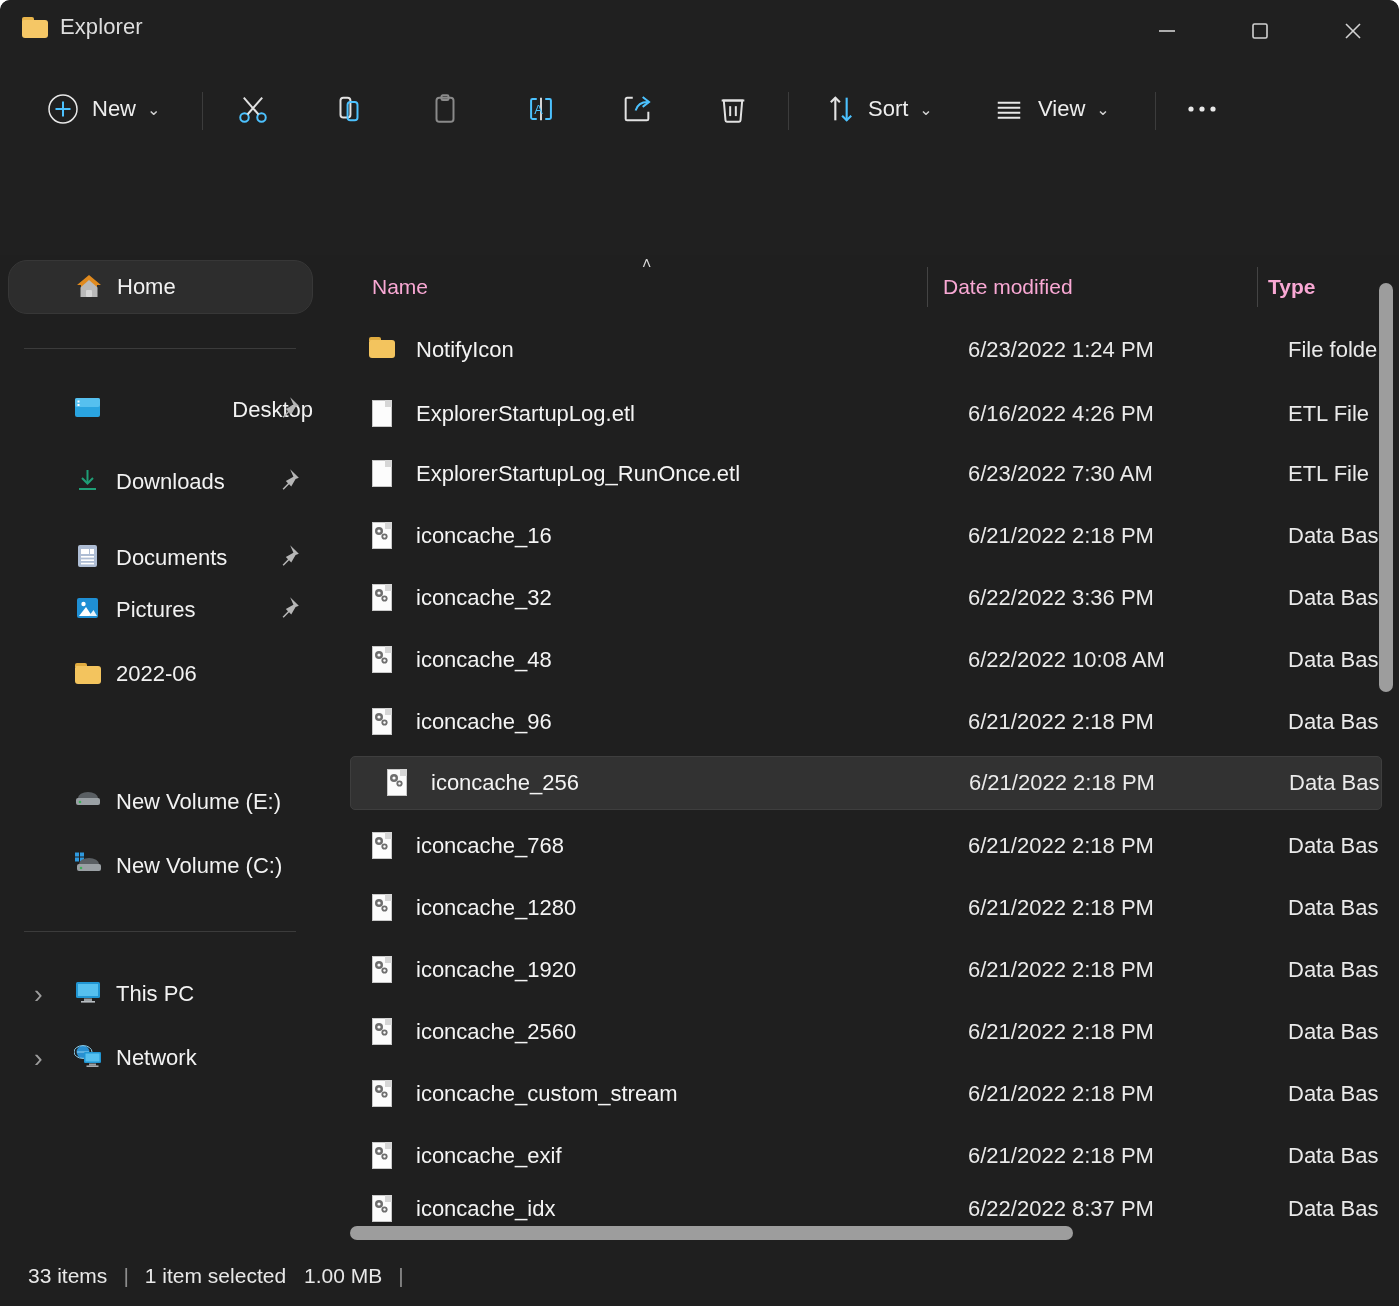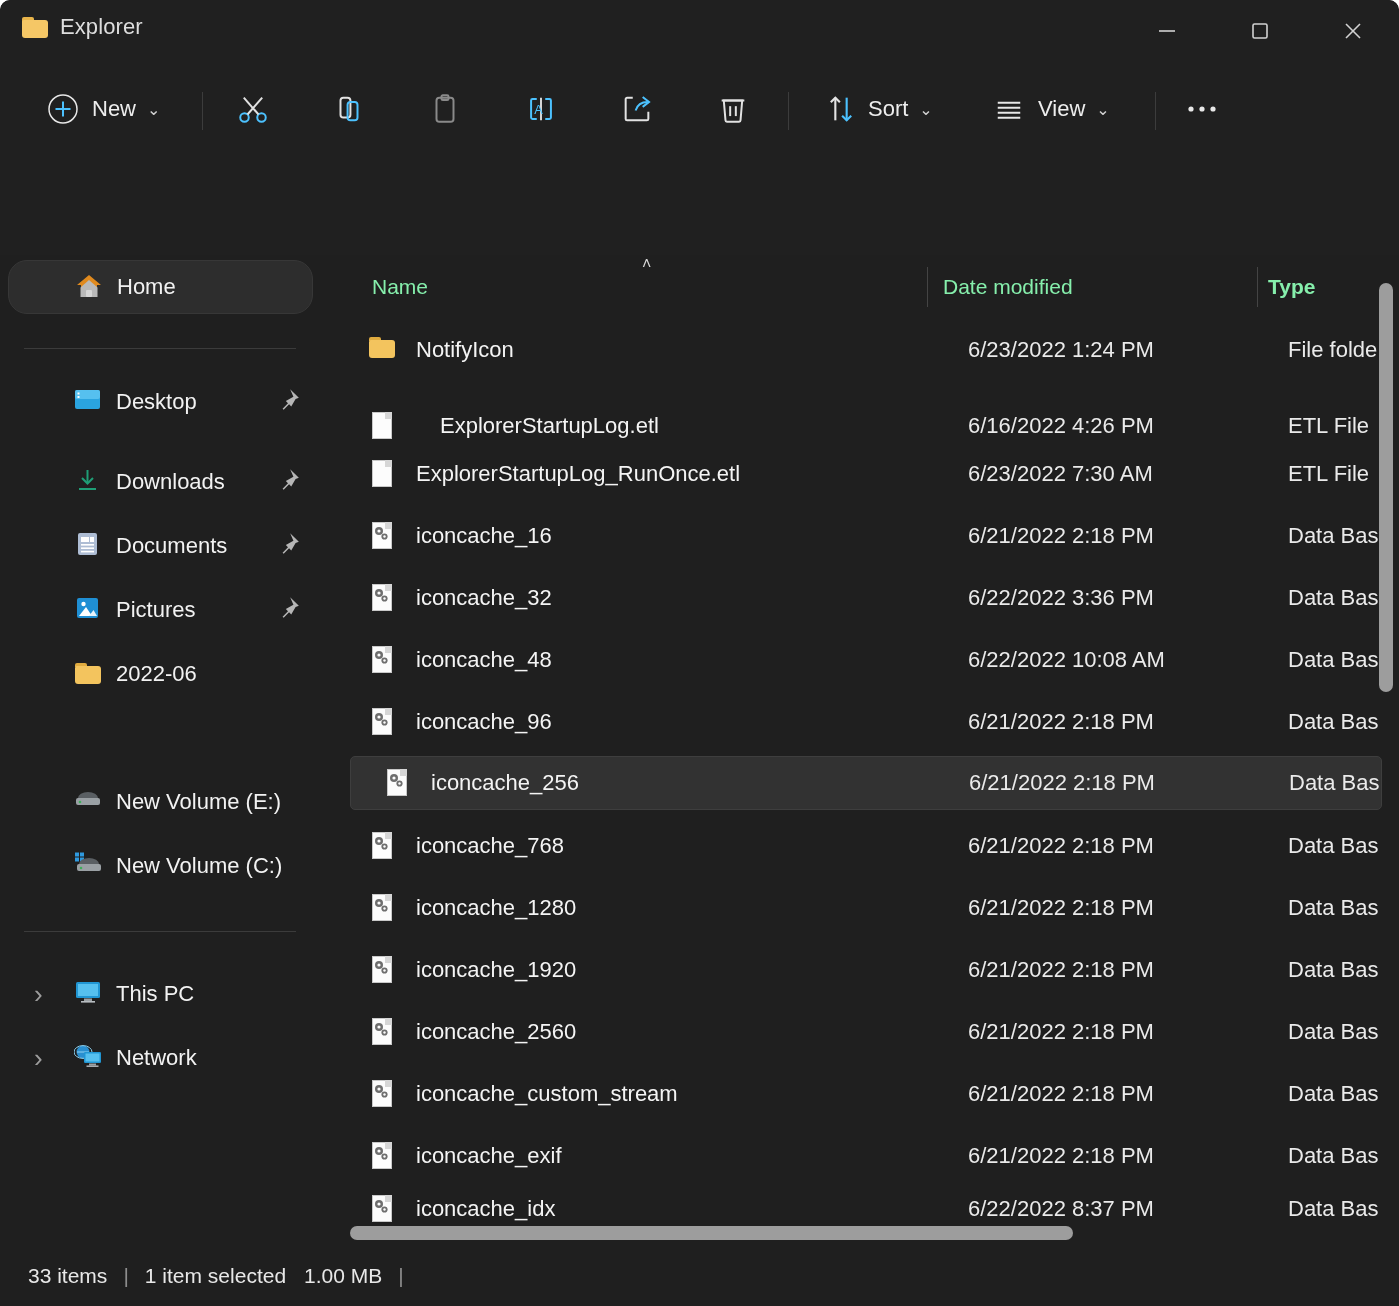--- a/index.html
+++ b/index.html
@@ -94,21 +94,21 @@
   .side-ico { width: 30px; height: 28px; margin-right: 12px; flex: none; position: relative; }
   .pin { position: absolute; right: 12px; top: 50%; transform: translateY(-50%); }
   .side-div { position: absolute; left: 24px; width: 272px; height: 1px; background: #3b3b3b; }
   .expander { position: absolute; left: 26px; top: 50%; transform: translateY(-50%); color: #9d9d9d; }
   
   .ico-folder .tab { position:absolute; left:1px; top:3px; width:12px; height:4px; background:#e0ab3f; border-radius:2px 2px 0 0;}
   .ico-folder .body { position:absolute; left:1px; top:6px; width:26px; height:18px; background:#f3c45e; border-radius:2px 3px 3px 3px;}
   
   #listpane { position: absolute; left: 320px; top: 255px; width: 1079px; height: 991px; background: #1f1f1f; }
   #colheader { position: absolute; left: 0; top: 0; width: 1079px; height: 62px; }
-  .colh { position: absolute; top: 20px; color: #86efac; font-size: 21px; }
+  .colh { position: absolute; top: 20px; color: #f9a8d4; font-size: 21px; }
   .coldiv { position: absolute; top: 12px; width: 1px; height: 40px; background: #444; }
   #sortcaret { position: absolute; left: 322px; top: 0px; color: #d8d8d8; font-size: 16px; }
   .row {
     position: absolute; left: 30px; width: 1032px; height: 54px;
     display: flex; align-items: center; border-radius: 5px;
   }
   .row.sel { background: #323232; border: 1px solid #3e3e3e; }
   .row-name { color: #f4f4f4; font-size: 22px; white-space: nowrap; }
   .row-date { position: absolute; left: 618px; color: #eaeaea; font-size: 22px; white-space: nowrap; }
   .row-type { position: absolute; left: 938px; color: #eaeaea; font-size: 22px; white-space: nowrap; }
@@ -325,21 +325,21 @@
           <path d="M14 2 L26 12 L22 12 L22 24 L6 24 L6 12 L2 12 Z" fill="#e08a1e"></path>
           <path d="M14 7 L22.5 14.5 L22.5 24 L5.5 24 L5.5 14.5 Z" fill="#b9b9b9"></path>
           <rect x="11" y="17" width="6" height="7" rx="1" fill="#d6d6d6"></rect>
         </svg>
       </span>
       <span class="side-label">Home</span>
     </div>
 
     <div class="side-div" style="top:93px;"></div>
 
-    <div class="side-item" style="top:120px;">
+    <div class="side-item" style="top:128px;justify-content:space-between;">
       <span class="side-ico" style="margin-left:66px;">
         <svg width="27" height="24" viewBox="0 0 27 24">
           <rect x="1" y="2" width="25" height="19" rx="2" fill="#2aa4e0"></rect>
           <rect x="1" y="2" width="25" height="9" rx="2" fill="#56c0ef"></rect>
           <rect x="3.5" y="4.5" width="2" height="2" fill="#fff"></rect>
             <rect x="3.5" y="8" width="2" height="2" fill="#fff"></rect>
         </svg>
       </span>
       <span class="side-label">Desktop</span>
       <span class="pin">
@@ -358,21 +358,21 @@
         </svg>
       </span>
       <span class="side-label">Downloads</span>
       <span class="pin">
         <svg width="26" height="26" viewBox="0 0 24 24" fill="#b6b6b6">
             <path d="M14 2 l8 8 l-3 1 l-4 7 l-2 -2 l-5 5 l-1 -1 l5 -5 l-2 -2 l7 -4 z"></path>
           </svg>
       </span>
     </div>
 
-    <div class="side-item" style="top:264px;">
+    <div class="side-item" style="top:276px;">
       <span class="side-ico" style="margin-left:66px;">
         <svg width="27" height="24" viewBox="0 0 27 24">
           <rect x="4" y="1" width="19" height="22" rx="2" fill="#aebdd4"></rect>
           <rect x="7" y="5" width="8" height="5" fill="#fff"></rect>
             <rect x="16" y="5" width="4" height="5" fill="#fff"></rect>
           <rect x="7" y="12" width="13" height="1.6" fill="#fff"></rect>
             <rect x="7" y="15.4" width="13" height="1.6" fill="#fff"></rect>
           <rect x="7" y="18.8" width="13" height="1.6" fill="#fff"></rect>
         </svg>
       </span>
@@ -481,21 +481,21 @@
     <div class="row" style="top:68px;">
       <span class="row-ico ico-folder">
           <span class="tab"></span>
           <span class="body"></span>
         </span>
       <span class="row-name">NotifyIcon</span>
       <span class="row-date">6/23/2022 1:24 PM</span>
       <span class="row-type">File folde</span>
     </div>
 
-    <div class="row" style="top:144px;gap:24px;">
+    <div class="row" style="top:132px;">
       <span class="row-ico fileico">
           <span class="sheet"></span>
           <span class="fold"></span>
         </span>
       <span class="row-name">ExplorerStartupLog.etl</span>
       <span class="row-date">6/16/2022 4:26 PM</span>
       <span class="row-type">ETL File</span>
     </div>
 
     <div class="row" style="top:192px;">

